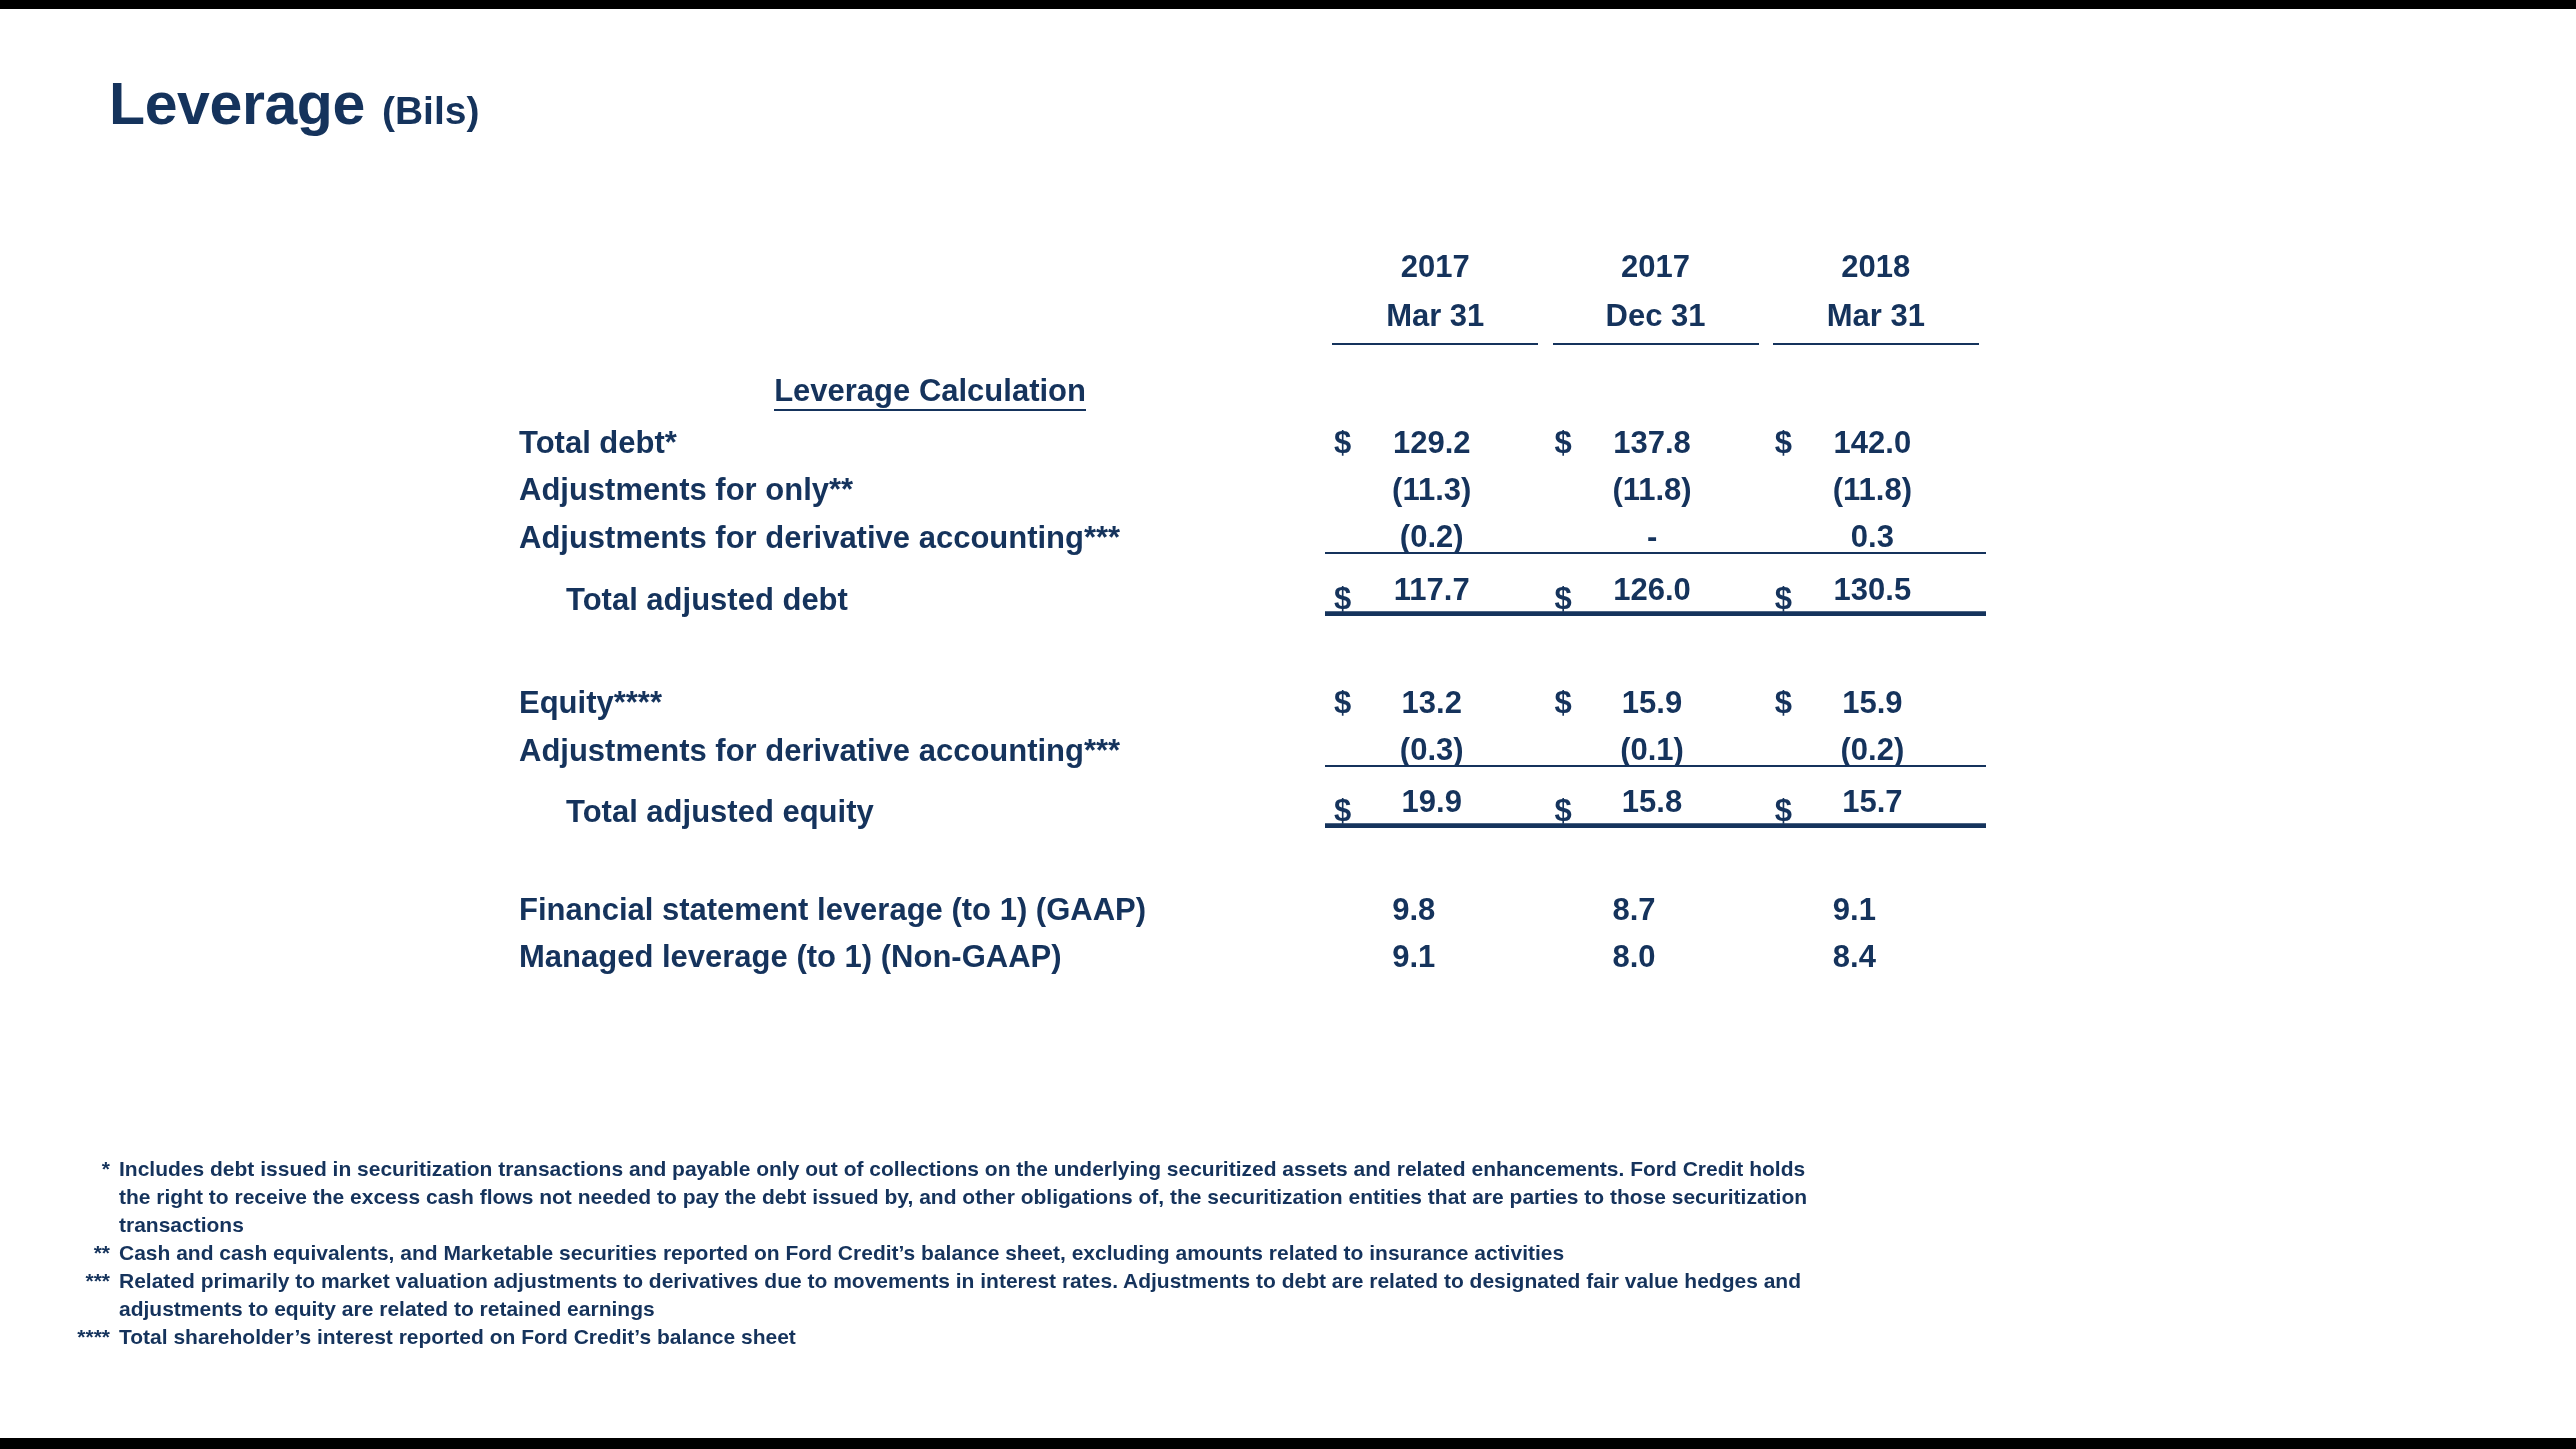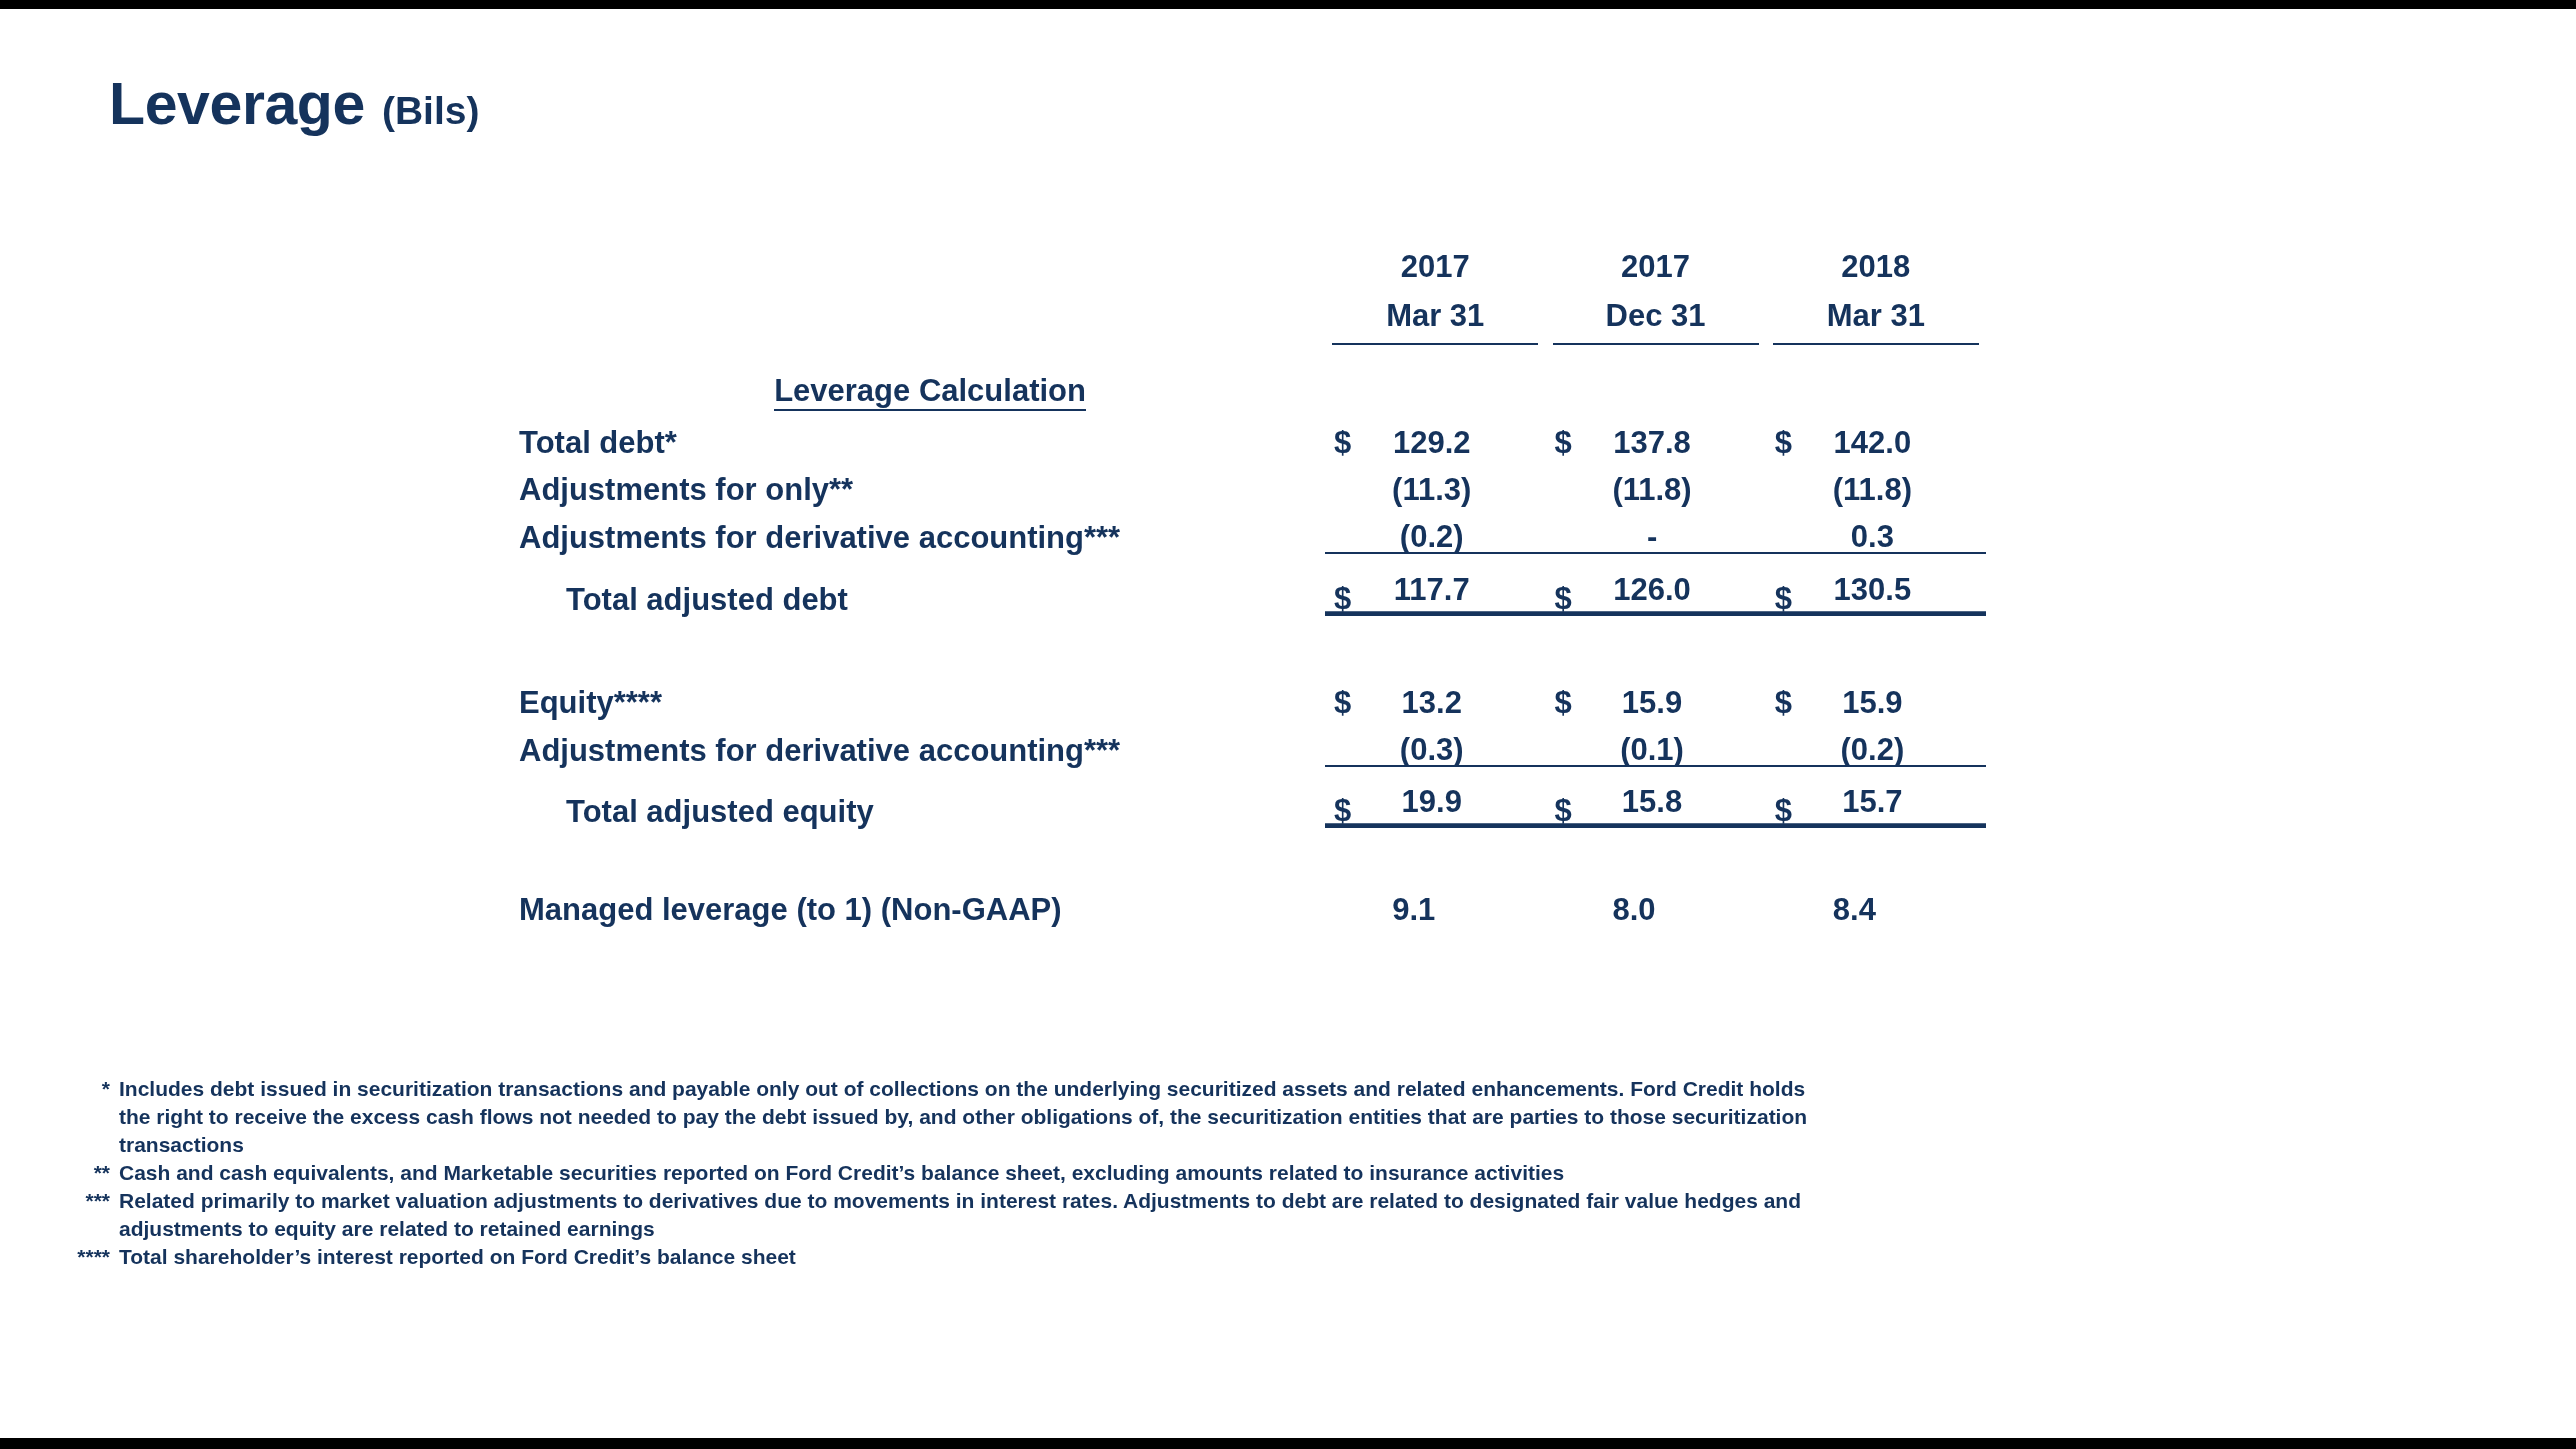--- a/index.html
+++ b/index.html
@@ -137,21 +137,21 @@
     padding-bottom: 9px !important;
   }
 
   tr.spacer td { height: 55px; }
   tr.spacer-sm td { height: 50px; }
 
   
   .footnotes {
     position: absolute;
     left: 55px;
-    top: 1066px;
+    top: 1146px;
     width: 2469px;
   }
   .fn-line {
     font-size: 21px;
     font-weight: bold;
     color: #15335c;
     line-height: 1.33;
     white-space: nowrap;
   }
   .fn-marker {
@@ -278,20 +278,26 @@
           <td class="val"><span class="cur">$</span><span>15.7</span></td>
         </tr>
 
         <tr class="spacer-sm">
             <td></td>
             <td></td>
             <td></td>
             <td></td>
           </tr>
 
+        <tr class="data-row">
+          <td class="label">Financial statement leverage (to 1) (GAAP)</td>
+          <td class="val plain"><span>9.8</span></td>
+          <td class="val plain"><span>8.7</span></td>
+          <td class="val plain"><span>9.1</span></td>
+        </tr>
 
         <tr class="data-row">
           <td class="label">Managed leverage (to 1) (Non-GAAP)</td>
           <td class="val plain"><span>9.1</span></td>
           <td class="val plain"><span>8.0</span></td>
           <td class="val plain"><span>8.4</span></td>
         </tr>
       </tbody>
     </table>
   </div>

